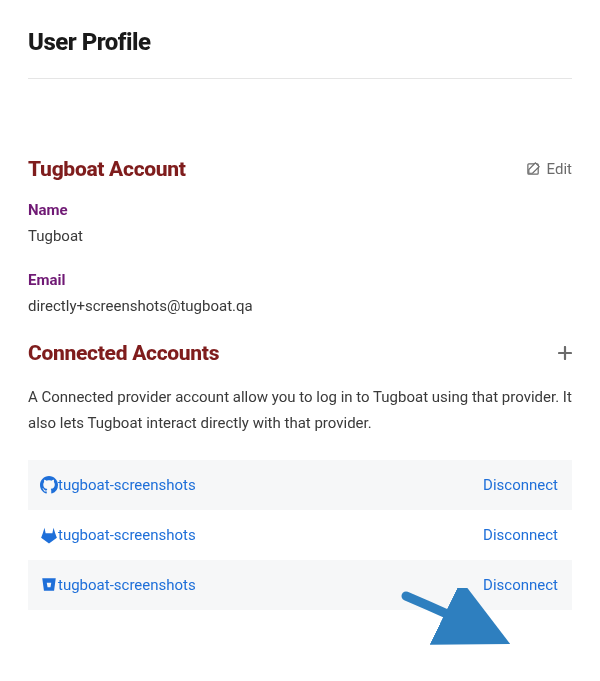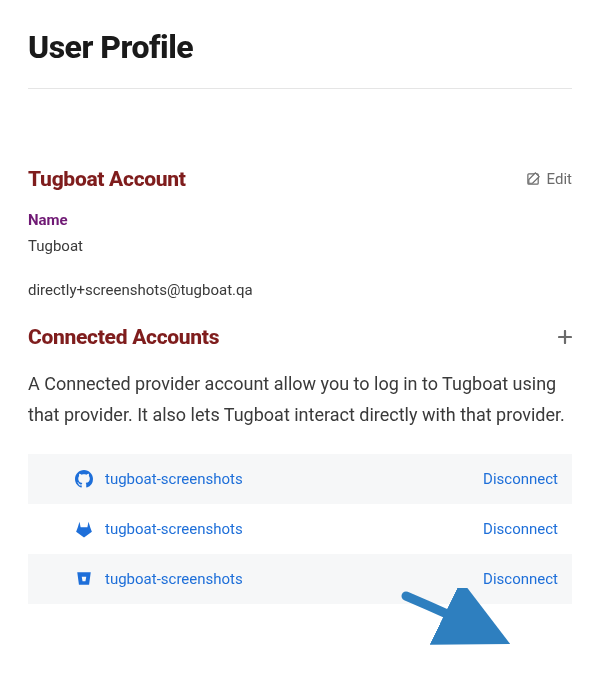--- a/index.html
+++ b/index.html
@@ -9,21 +9,21 @@
     }
     body {
       font-family: -apple-system, BlinkMacSystemFont, "Segoe UI", Roboto, "Helvetica Neue", Arial, sans-serif;
       background: #fff;
       width: 600px;
       height: 681px;
       padding: 28px 28px 0 28px;
       color: #2a2a2a;
     }
     .page-title {
-      font-size: 32px;
+      font-size: 24px;
       font-weight: 800;
       color: #1a1a1a;
       margin-bottom: 22px;
       letter-spacing: -0.5px;
     }
     .divider {
       border: none;
       border-top: 1px solid #e5e5e5;
       margin-bottom: 78px;
     }
@@ -63,43 +63,42 @@
       font-size: 15px;
       color: #3a3a3a;
       margin-bottom: 26px;
       font-weight: 400;
     }
     .section-divider {
       margin-top: 20px;
       margin-bottom: 14px;
     }
     .description {
-      font-size: 18px;
+      font-size: 15px;
       color: #3a3a3a;
       line-height: 1.7;
       margin-bottom: 24px;
     }
     .account-list {
       display: flex;
       flex-direction: column;
     }
     .account-row {
       display: flex;
       justify-content: space-between;
       align-items: center;
       padding: 16px 14px 16px 12px;
     }
     .account-row:nth-child(odd) {
       background: #f6f7f8;
     }
     .account-left {
       display: flex;
       align-items: center;
-      gap: 12px;
-      margin-left: 35px;
+      gap: 0;
     }
     .account-icon {
       display: inline-flex;
       width: 18px;
       height: 18px;
       align-items: center;
       justify-content: center;
     }
     .account-name {
       color: #1e6fd9;
@@ -135,20 +134,21 @@
           <path d="M10 1 L14 5 L7 12 L3 12 L3 8 Z" fill="#fff"></path>
         </svg>
       </span>
       <span>Edit</span>
     </a>
   </div>
 
   <div class="field-label">Name</div>
   <div class="field-value">Tugboat</div>
 
+  <div class="field-label">Email</div>
   <div class="field-value">directly+screenshots@tugboat.qa</div>
 
   <div class="section-divider"></div>
 
   <div class="section-header">
     <h2 class="section-title">Connected Accounts</h2>
     <a class="action-link">
       <span class="icon">
         <svg width="14" height="14" viewBox="0 0 14 14">
           <path d="M7 1 L7 13 M1 7 L13 7" stroke="#6b6b6b" stroke-width="2.2" stroke-linecap="round"></path>

